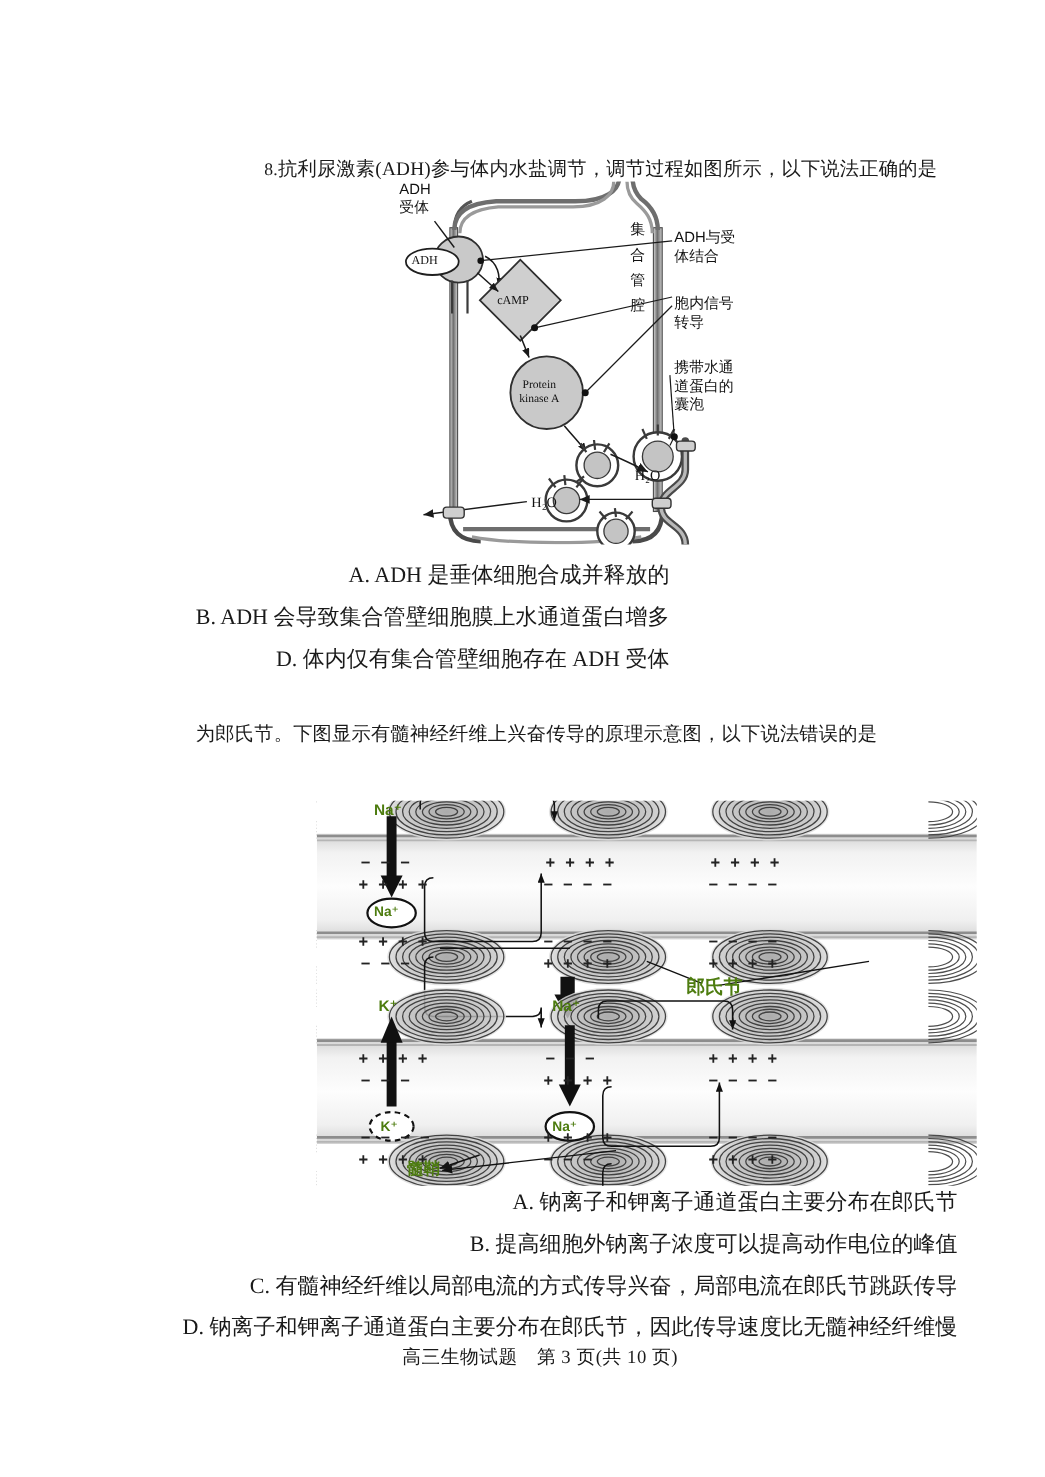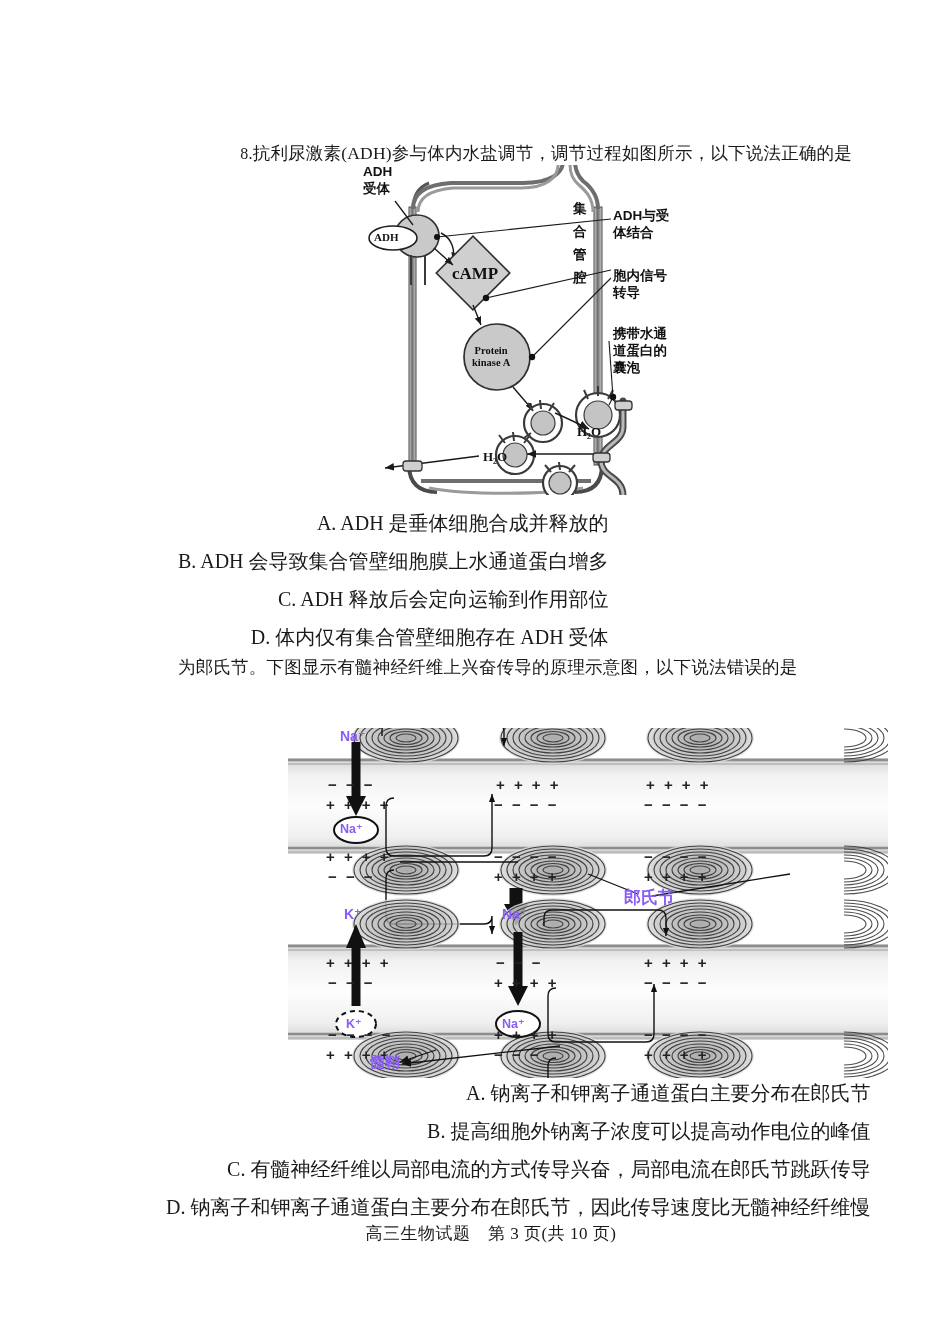--- a/index.html
+++ b/index.html
@@ -38,37 +38,37 @@
     letter-spacing:.5px;
     padding-left:32px;
   }
 
   
   .fig1 { position:absolute; left:355px; top:165px; width:330px; height:330px; }
   .fig1 svg { display:block; }
   .lbl {
     position:absolute;
     font-family:"Liberation Sans","DejaVu Sans",sans-serif;
-    font-weight:bold;
+    font-weight:normal;
     font-size:13.5px;
     line-height:17px;
     color:#111;
     white-space:nowrap;
   }
   .lbl.serif { font-family:"Liberation Serif",serif; }
 
   
   .fig2 { position:absolute; left:288px; top:728px; width:600px; height:350px; }
   .fig2 svg { display:block; }
   .n-lbl {
     position:absolute;
     font-family:"Liberation Sans","DejaVu Sans",sans-serif;
     font-weight:bold;
     font-size:14px;
-    color:#8b5cf6;
+    color:#4d7c0f;
     white-space:nowrap;
   }
   .sign {
     position:absolute;
     font-family:"Liberation Sans","DejaVu Sans",sans-serif;
     font-size:15px;
     font-weight:bold;
     letter-spacing:2.5px;
     color:#222;
     white-space:nowrap;
@@ -186,21 +186,21 @@
         <rect x="260" y="236" width="17" height="9" rx="3" fill="#cfcfcf" stroke="#333" stroke-width="1.3"></rect>
         <rect x="238" y="288" width="17" height="9" rx="3" fill="#cfcfcf" stroke="#333" stroke-width="1.3"></rect>
       </g>
     </svg>
 
     <div class="lbl" style="left:8px; top:-2px;">
       <span>ADH</span><br>
       <span>受体</span>
     </div>
     <div class="lbl serif" style="left:19px; top:64px; font-size:11px;"><span>ADH</span></div>
-    <div class="lbl serif" style="left:97px; top:100px; font-size:17px;"><span>cAMP</span></div>
+    <div class="lbl serif" style="left:97px; top:100px; font-size:11px;"><span>cAMP</span></div>
     <div class="lbl serif" style="left:117px; top:180px; font-size:10.5px; line-height:12px; text-align:center;">
       <span>Protein</span><br>
       <span>kinase A</span>
     </div>
 
     <div class="lbl" style="left:218px; top:32px; line-height:23px; text-align:center;">
       <span>集</span><br>
       <span>合</span><br>
       <span>管</span><br>
       <span>腔</span>
@@ -250,21 +250,20 @@
       <path d="M238,289 L172,289" stroke="#1a1a1a" stroke-width="1.3" fill="none" marker-end="url(#ah2)"></path>
       <path d="M124,291 L30,303" stroke="#1a1a1a" stroke-width="1.3" fill="none" marker-end="url(#ah2)"></path>
 
       <rect x="48" y="296" width="19" height="10" rx="3" fill="#cfcfcf" stroke="#333" stroke-width="1.3"></rect>
     </svg>
   </div>
 
   <div class="q-block" style="left:178px; top:504px;">
     <div class="opt">A. ADH 是垂体细胞合成并释放的</div>
     <div class="opt">B. ADH 会导致集合管壁细胞膜上水通道蛋白增多</div>
-    <div class="opt">C. ADH 释放后会定向运输到作用部位</div>
     <div class="opt">D. 体内仅有集合管壁细胞存在 ADH 受体</div>
   </div>
 
   <div class="q-block" style="left:152px; top:652px;">
     <div class="q-line" style="padding-left:26px;">
       <span>为郎氏节。下图显示有髓神经纤维上兴奋传导的原理示意图，以下说法错误的是</span>
     </div>
   </div>
 
   <div class="fig2">

